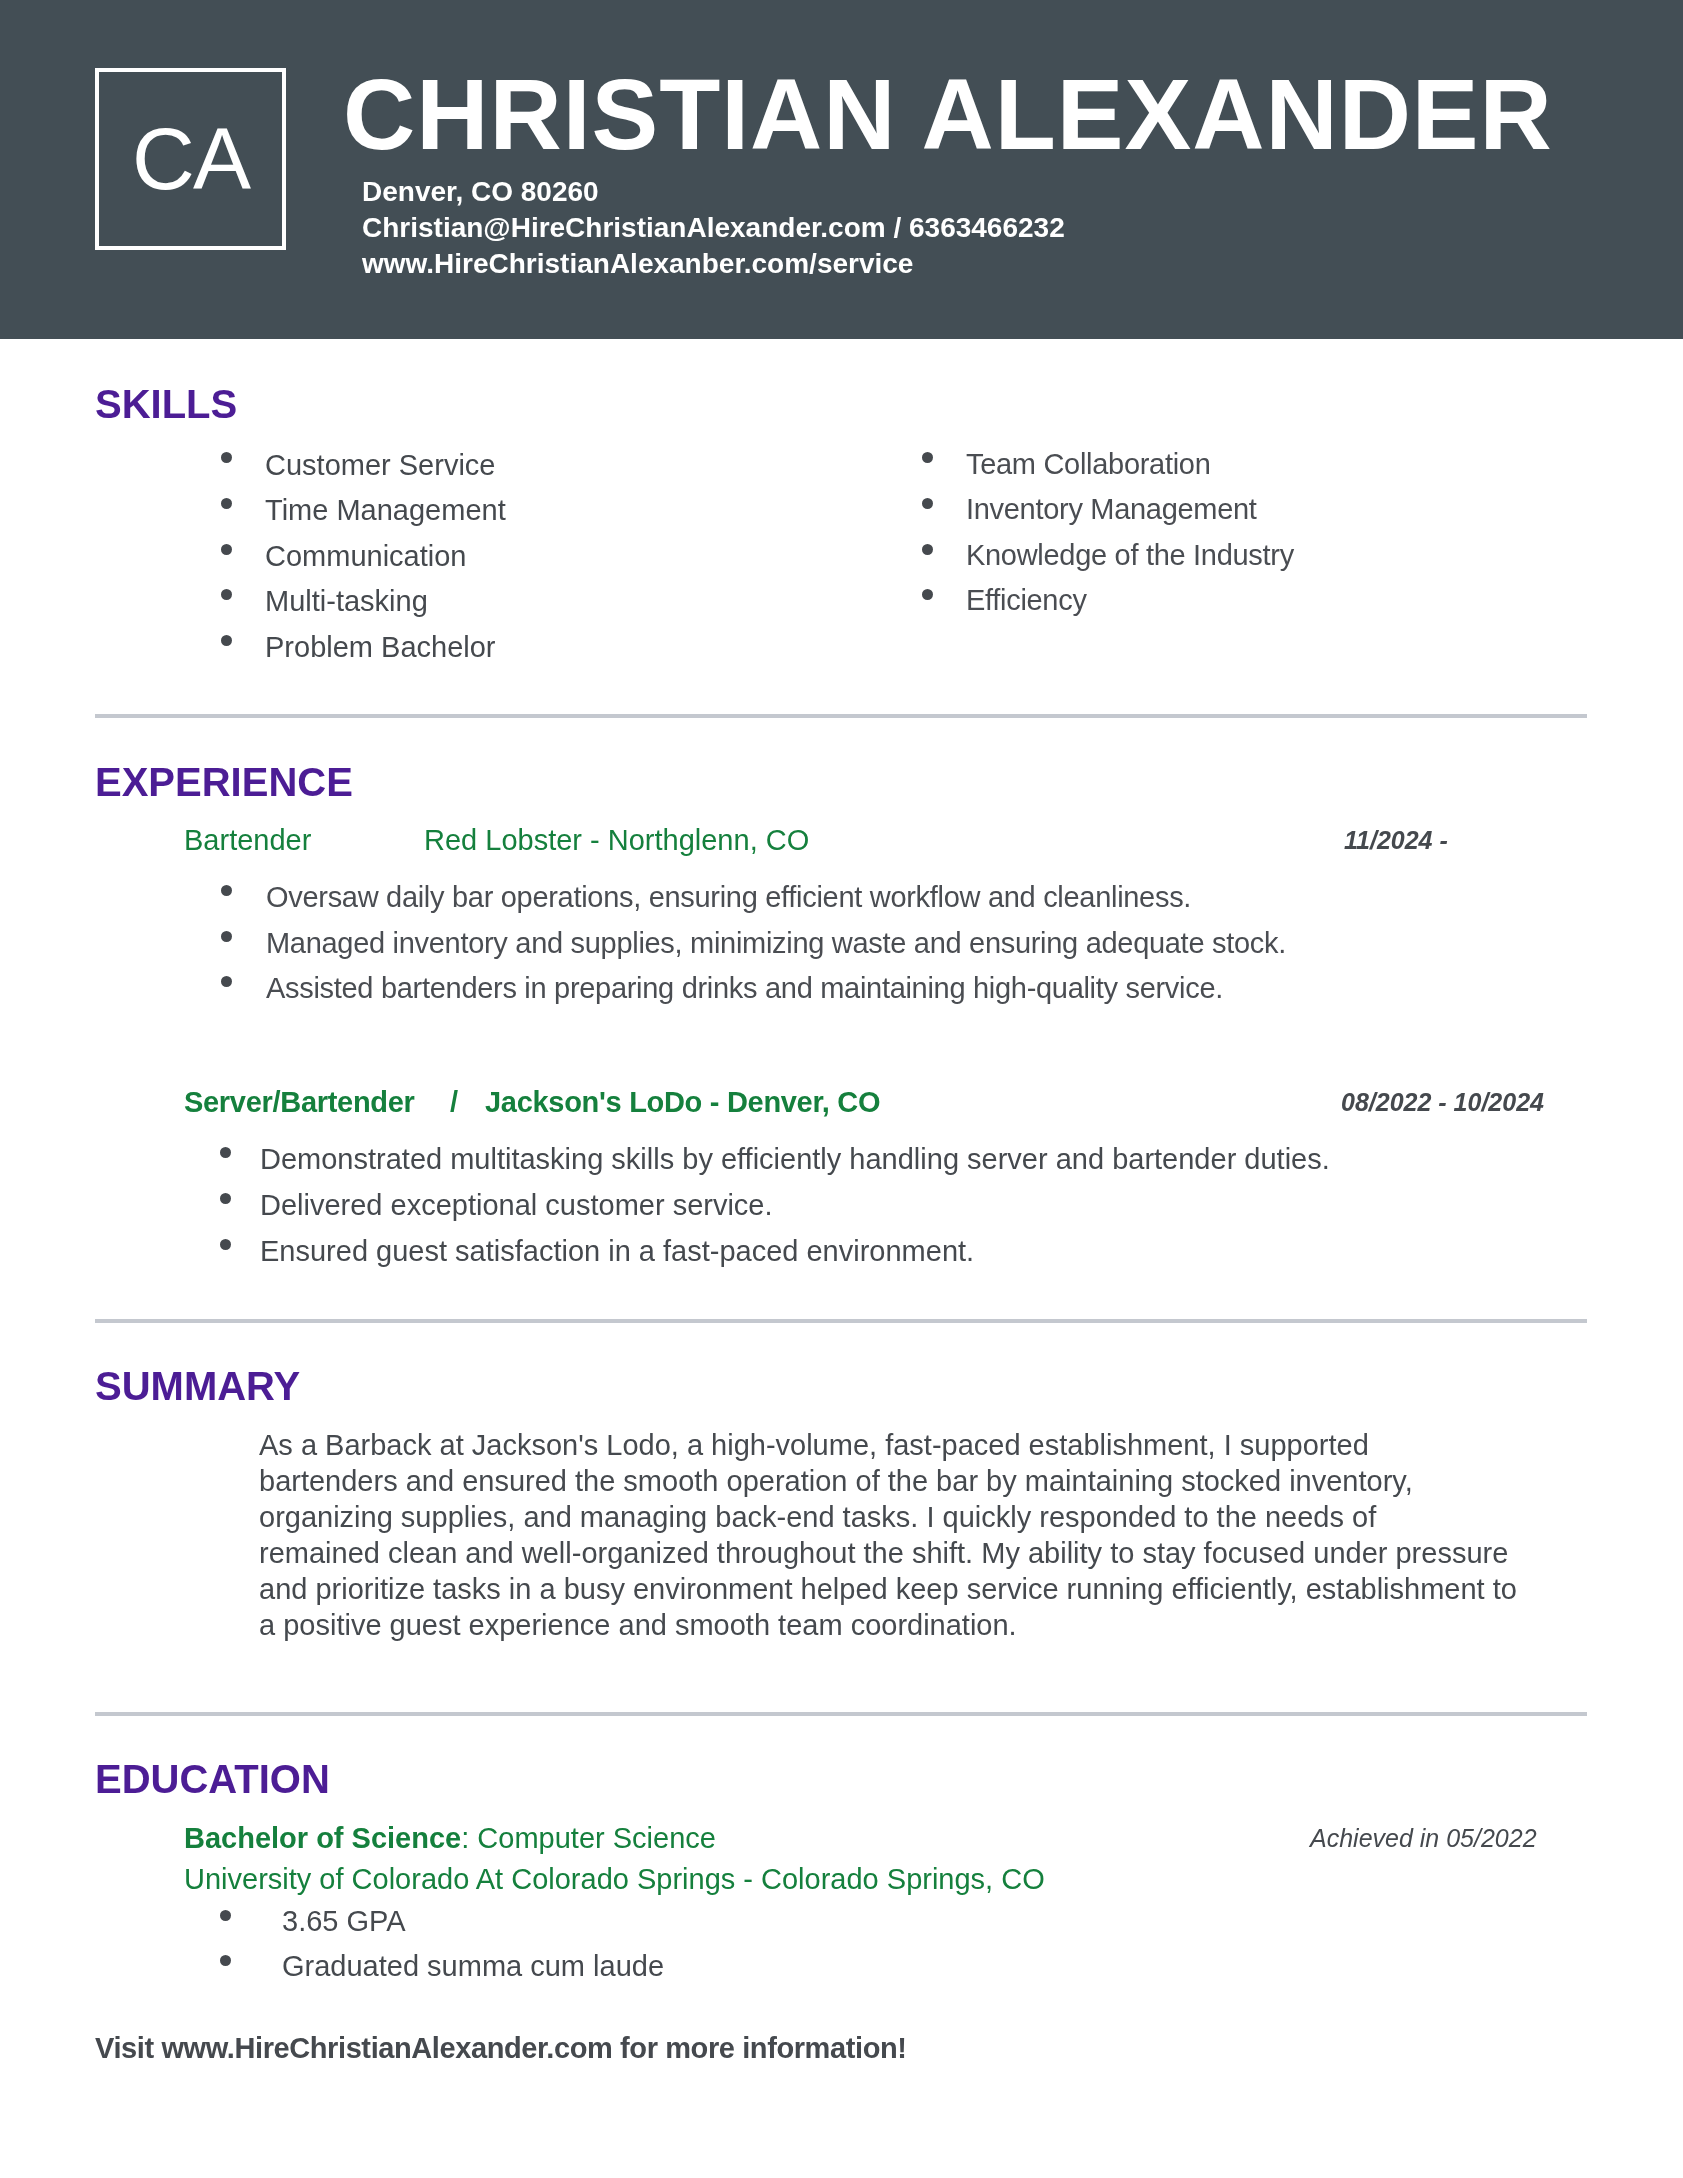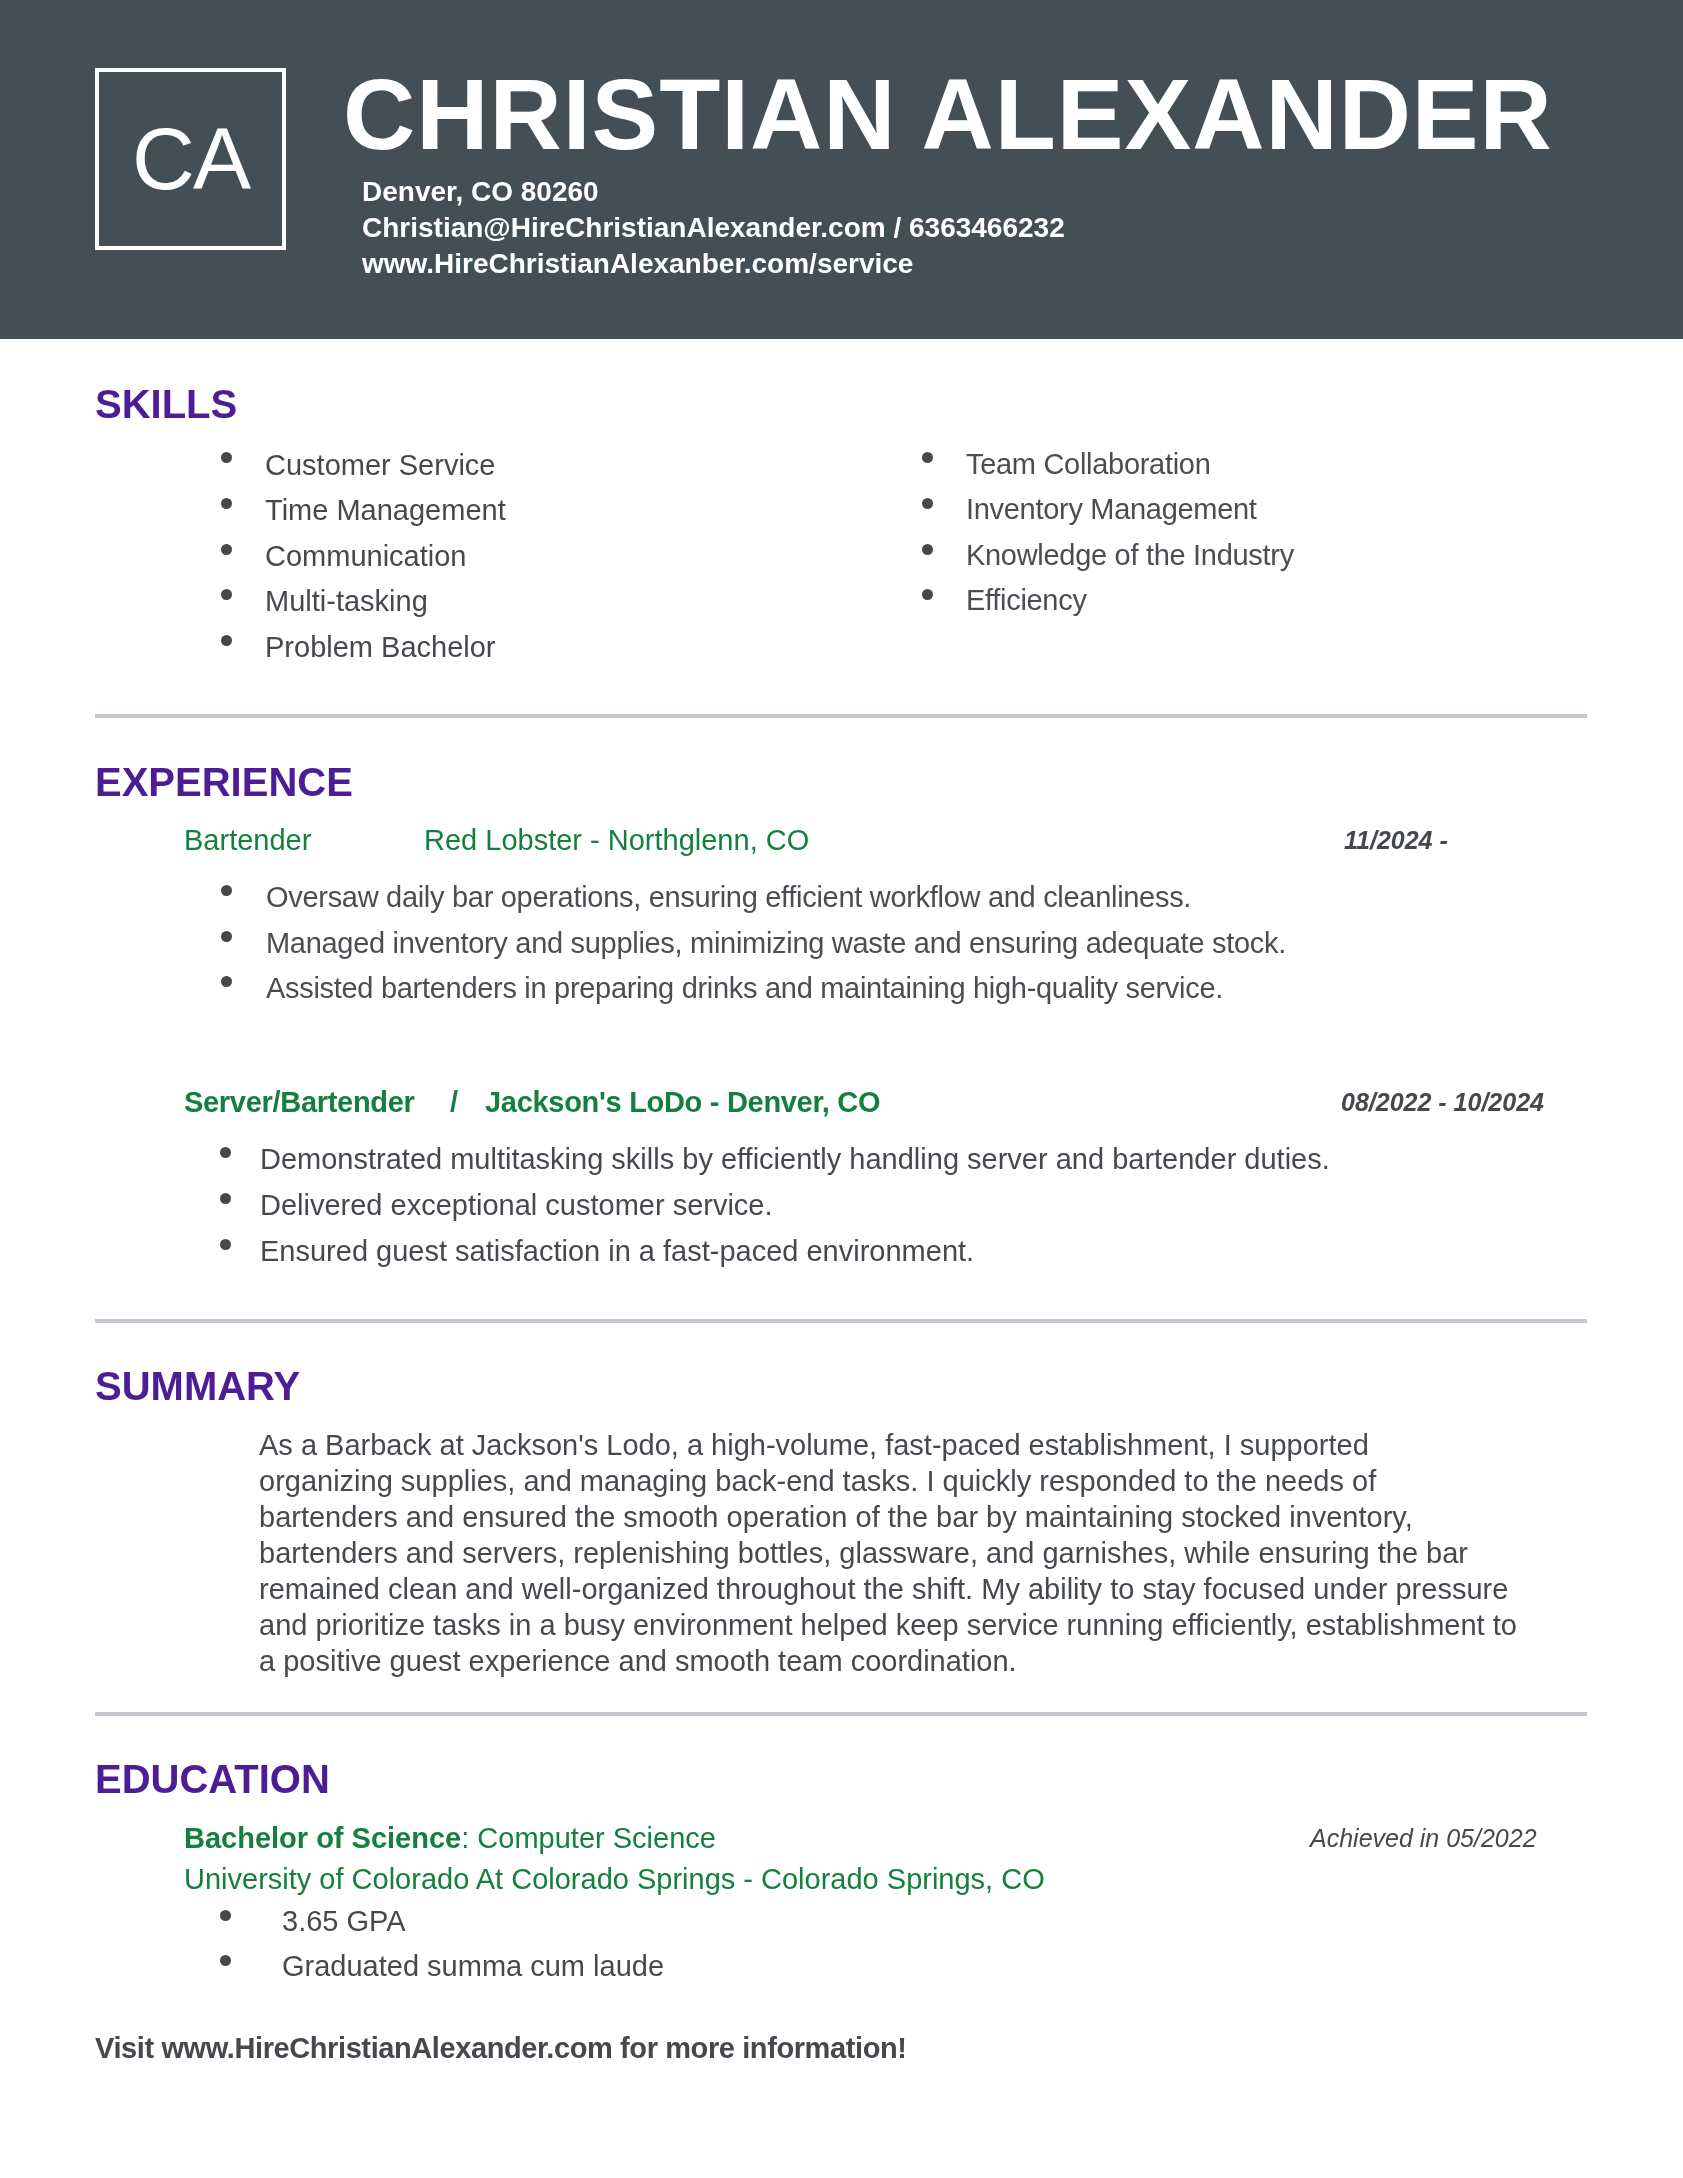--- a/index.html
+++ b/index.html
@@ -96,23 +96,22 @@
   <div class="li" style="left:260px;top:1187px">Delivered exceptional customer service.</div>
   <span class="bullet" style="left:220px;top:1239px"></span>
   <div class="li" style="left:260px;top:1233px">Ensured guest satisfaction in a fast-paced environment.</div>
 </div>
 
 <div class="divider" style="top:1319px"></div>
 
 <div class="section-title" style="top:1362px">SUMMARY</div>
 <div class="summary">
   <span>As a Barback at Jackson's Lodo, a high-volume, fast-paced establishment, I supported</span>
+  <span>bartenders and ensured the smooth operation of the bar by maintaining stocked inventory,</span>
   <span>organizing supplies, and managing back-end tasks. I quickly responded to the needs of</span>
-  <span>bartenders and ensured the smooth operation of the bar by maintaining stocked inventory,</span>
-  <span>bartenders and servers, replenishing bottles, glassware, and garnishes, while ensuring the bar</span>
   <span>remained clean and well-organized throughout the shift. My ability to stay focused under pressure</span>
   <span>and prioritize tasks in a busy environment helped keep service running efficiently, establishment to</span>
   <span>a positive guest experience and smooth team coordination.</span>
 </div>
 
 <div class="divider" style="top:1712px"></div>
 
 <div class="section-title" style="top:1755px">EDUCATION</div>
 
 <div>

